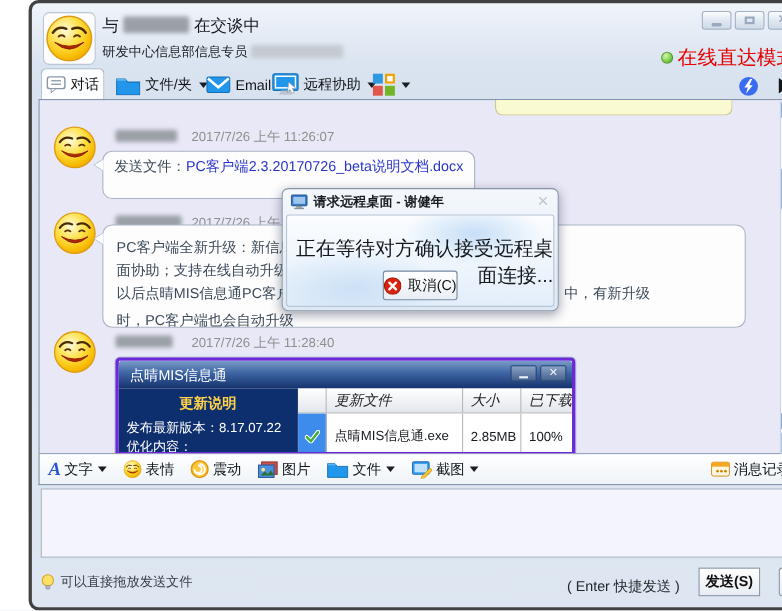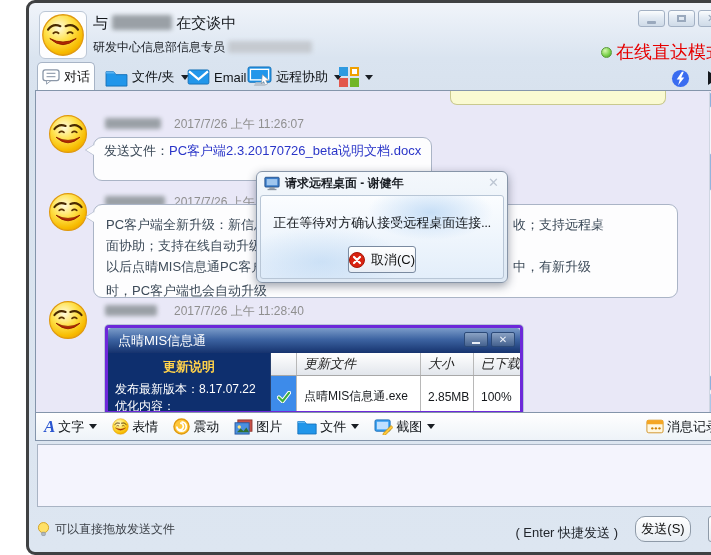--- a/index.html
+++ b/index.html
@@ -98,40 +98,40 @@
          background:linear-gradient(180deg,#f4f8fc,#dde8f4); border:1px solid #8795a8; border-radius:6px;
          box-shadow:0 3px 10px rgba(40,50,70,.45); }
   .dlg-title { position:relative; height:23px; display:flex; align-items:center; gap:5px; padding-left:7px;
                font-size:12px; font-weight:bold; color:#1a1e24; }
   .dlg-close { position:absolute; right:8px; top:3px; color:#bcc5d2; font-size:13px; font-weight:bold; }
   .dlg-body { position:absolute; left:3px; right:3px; top:23px; bottom:3px; border:1px solid #b8c6d6; border-radius:3px;
               background:
                 radial-gradient(90px 40px at 70% 20%, rgba(160,200,240,.55), transparent 70%),
                 radial-gradient(120px 50px at 25% 80%, rgba(170,205,240,.45), transparent 70%),
                 linear-gradient(180deg,#fbfdff,#e3eefa); }
-  .dlg-msg { position:absolute; left:0; right:0; top:18px; text-align:center; font-size:13px; color:#14181d;font-family:Liberation Serif, serif; }
+  .dlg-msg { position:absolute; left:0; right:0; top:18px; text-align:right; font-size:18px; color:#14181d; }
   .dlg-btn { position:absolute; left:50%; transform:translateX(-50%); top:50px; height:27px; padding:0 0;
              display:flex; align-items:center; gap:6px; background:linear-gradient(#ffffff,#e9eef5);
              border:1px solid #7a8aa0; border-radius:3px; font-size:13px; color:#111; }
 
   
   .compose { position:absolute; left:6px; right:6px; top:410px; height:28px; background:linear-gradient(#ffffff,#eef3f8);
              border:1px solid #8495ab; border-top:none; display:flex; align-items:center; gap:15px; padding:0 8px; font-size:13px; color:#101418; }
   .citem { display:flex; align-items:center; gap:3px; }
   .citem.right { margin-left:auto; }
   .fontA { font-family:"Liberation Serif","DejaVu Serif",serif; font-style:italic; font-weight:bold; color:#2a55d0; font-size:17px; line-height:1; }
 
   
   .inputbox { position:absolute; left:8px; right:8px; top:441px; height:63px; background:#f4f4fd; border:1px solid #a9b4c4; }
   .footer { position:absolute; left:0; right:0; top:506px; height:40px; display:flex; align-items:center; padding:0 8px; }
   .hint { display:flex; align-items:center; gap:5px; font-size:12px; color:#3a3f46; }
   .fright { margin-left:auto; display:flex; align-items:flex-end; gap:17px; }
   .enterhint { font-size:13px; color:#22262c; }
-  .sendbtn { width:56px; height:26px; background:linear-gradient(#ffffff,#e7edf4); border:1px solid #8e9aa8; border-radius:10px;
-             font-size:13px; color:#111; display:flex; align-items:center; justify-content:center; }
+  .sendbtn { width:56px; height:26px; background:linear-gradient(#ffffff,#e7edf4); border:1px solid #8e9aa8; border-radius:0;
+             font-size:13px; color:#111; display:flex; align-items:center; justify-content:center;font-weight:bold; }
   .sendcaret { width:18px; height:26px; background:linear-gradient(#ffffff,#e7edf4); border:1px solid #8e9aa8; border-radius:3px;
                display:flex; align-items:center; justify-content:center; }
   .sendcaret .tri { width:0; height:0; border-left:5px solid transparent; border-right:5px solid transparent; border-top:6px solid #3a6cd0; }
   .icon { flex:none; }
 </style>
 </head>
 <body>
 
 <svg width="0" height="0" style="position:absolute">
   <defs>
@@ -257,21 +257,20 @@
 
     <svg class="av40" style="position:absolute;left:12px;top:101px;">
         <use href="#sym-smiley"></use>
       </svg>
     <span class="redact" style="position:absolute;left:69px;top:105px;width:60px;height:11px;"></span>
     <div class="msg-time" style="left:138px;top:103px;">2017/7/26 上午 1</div>
     <div class="bubble b2">
       <span class="tail"></span>
       <div class="ln">
         <span>PC客户端全新升级：新信息</span>
-        <span class="rfrag">收；支持远程桌</span>
       </div>
       <div class="ln">
         <span>面协助；支持在线自动升级</span>
       </div>
       <div class="ln">
         <span>以后点晴MIS信息通PC客户端</span>
         <span class="rfrag">中，有新升级</span>
       </div>
       <div class="ln ln4">
         <span>时，PC客户端也会自动升级</span>

